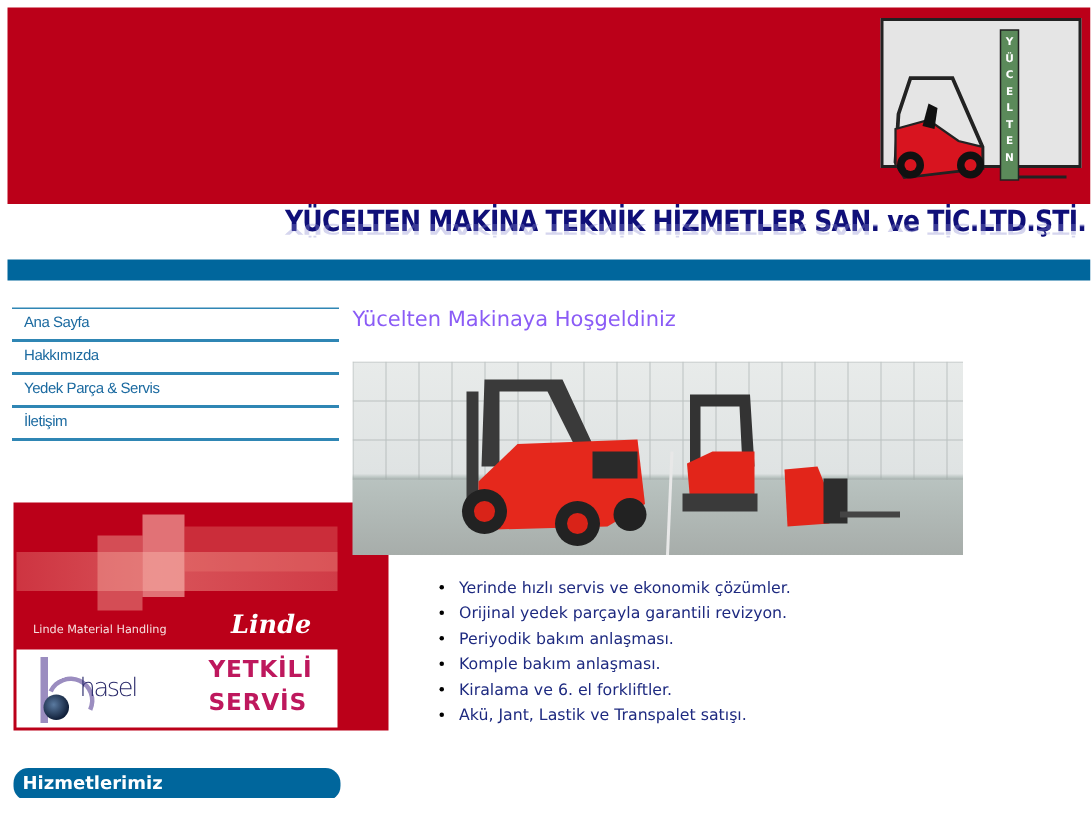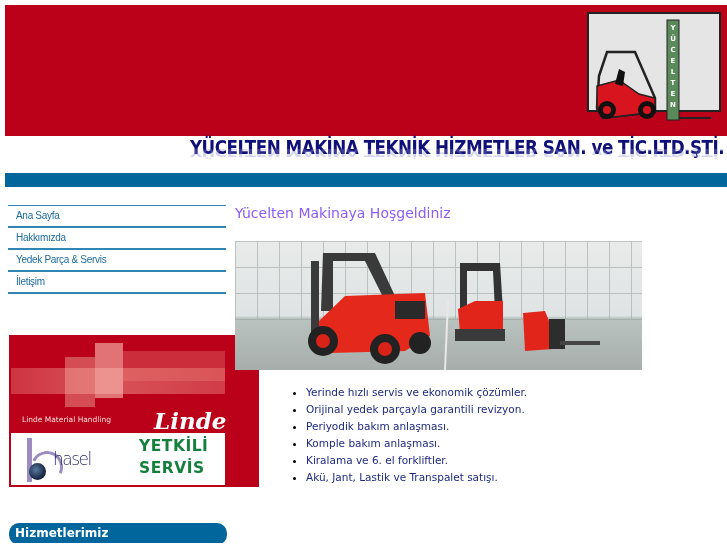--- a/index.html
+++ b/index.html
@@ -59,33 +59,33 @@
     background: #bb0019;
   }
   .promo .stripe1 { position: absolute; left: 2px; top: 33px; width: 214px; height: 26px;
     background: linear-gradient(90deg, rgba(240,150,140,0.35), rgba(240,150,140,0.55) 45%, rgba(240,150,140,0.4)); }
   .promo .block1 { position: absolute; left: 56px; top: 22px; width: 30px; height: 50px; background: rgba(245,170,160,0.45); }
   .promo .block2 { position: absolute; left: 86px; top: 8px; width: 28px; height: 55px; background: rgba(250,190,180,0.6); }
   .promo .stripe2 { position: absolute; left: 114px; top: 16px; width: 102px; height: 30px; background: rgba(235,130,120,0.35); }
   .promo .lmh { position: absolute; left: 13px; top: 80px; font-family: "DejaVu Sans", sans-serif;
     font-size: 7.5px; color: #f6dede; }
   .promo .linde { position: absolute; left: 145px; top: 72px; font-family: "DejaVu Serif", serif;
-    font-style: italic; font-weight: bold; font-size: 23px; color: #ffffff; }
+    font-style: italic; font-weight: bold; font-size: 17px; color: #ffffff; }
   .promo .lower { position: absolute; left: 2px; top: 98px; width: 214px; height: 52px; background: #ffffff; }
   .hasel-bar { position: absolute; left: 16px; top: 5px; width: 5px; height: 44px; background: #9b8dc0; }
   .hasel-globe { position: absolute; left: 18px; top: 30px; width: 17px; height: 17px; border-radius: 50%;
     background: radial-gradient(circle at 40% 40%, #5a7aa0, #11203a 70%); }
   .hasel-arc { position: absolute; left: 20px; top: 18px; width: 26px; height: 26px; border-radius: 50%;
     border: 3px solid #9b8dc0; border-left-color: transparent; border-bottom-color: transparent; transform: rotate(-20deg); }
   .hasel-text { position: absolute; left: 42px; top: 16px; font-family: "DejaVu Sans", sans-serif;
     font-size: 17px; color: #2a2a6a; letter-spacing: -1.5px; font-weight: 200; }
   .yetkili { position: absolute; left: 128px; top: 2px; font-family: "DejaVu Sans", sans-serif;
-    font-weight: bold; font-size: 15.5px; color: #15803d; line-height: 22px; letter-spacing: 0.5px; }
+    font-weight: bold; font-size: 15.5px; color: #be185d; line-height: 22px; letter-spacing: 0.5px; }
   .services-head {
-    position: absolute; left: 9px; top: 523px; width: 218px; height: 22px;
+    position: absolute; left: 9px; top: 512px; width: 218px; height: 22px;
     background: #00669c; color: #fff;
     font-family: "DejaVu Sans", sans-serif; font-weight: bold; font-size: 12px;
     line-height: 20px; padding-left: 6px; box-sizing: border-box; border-radius: 10px;
   }
   .services-head::after { content: ""; position: absolute; left: 2px; right: 2px; bottom: 0; height: 2px; background: #fff; }
   .main-title {
     position: absolute; left: 235px; top: 205px;
     font-family: "DejaVu Sans", sans-serif; font-size: 14px; color: #8b5cf6;
   }
   .hero {

